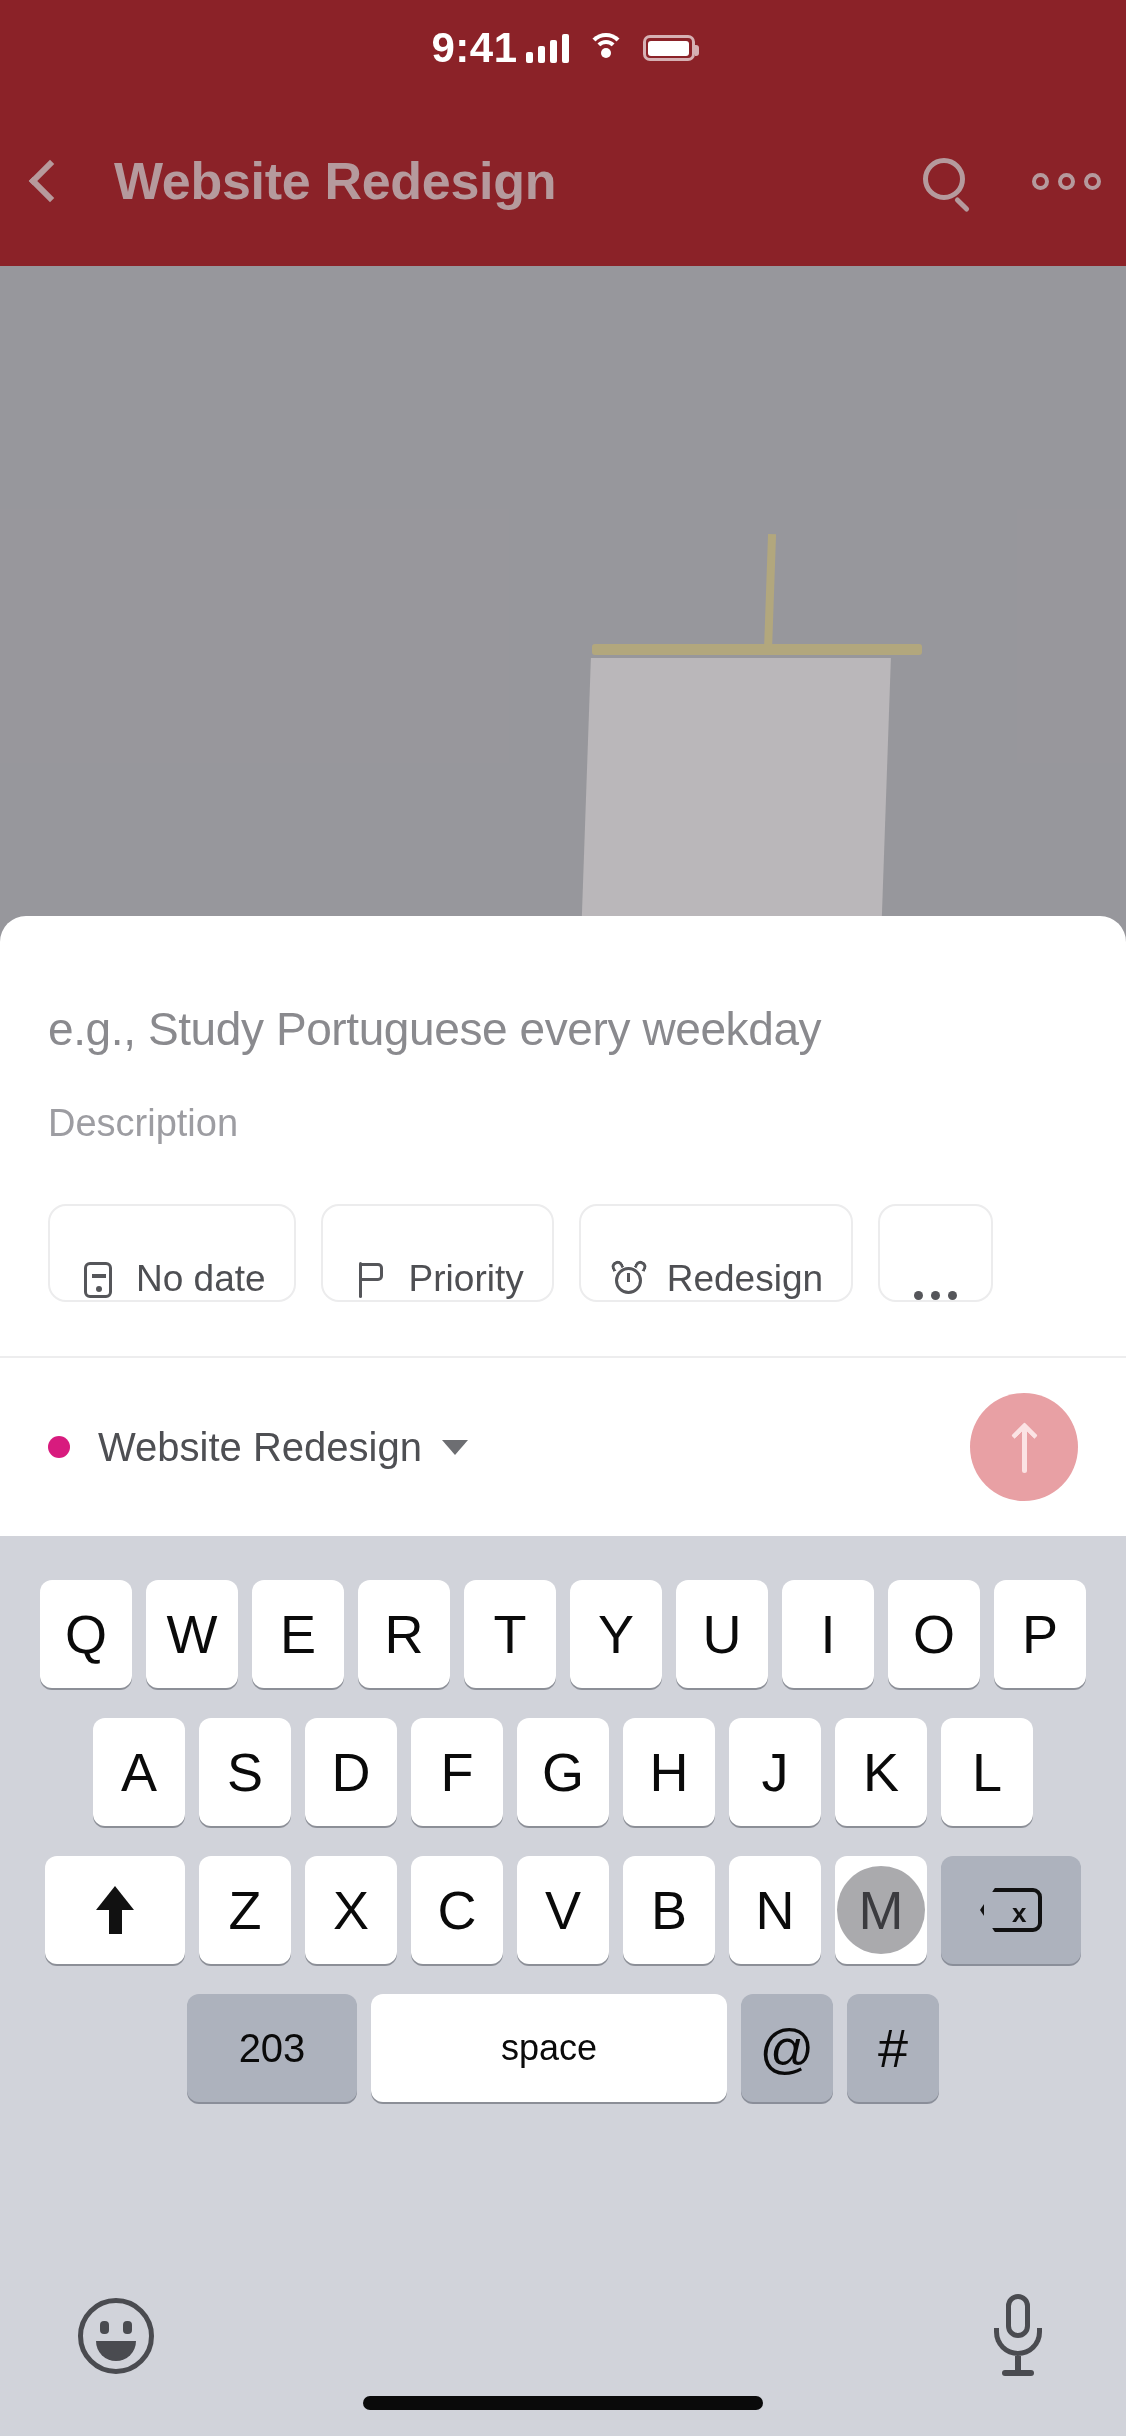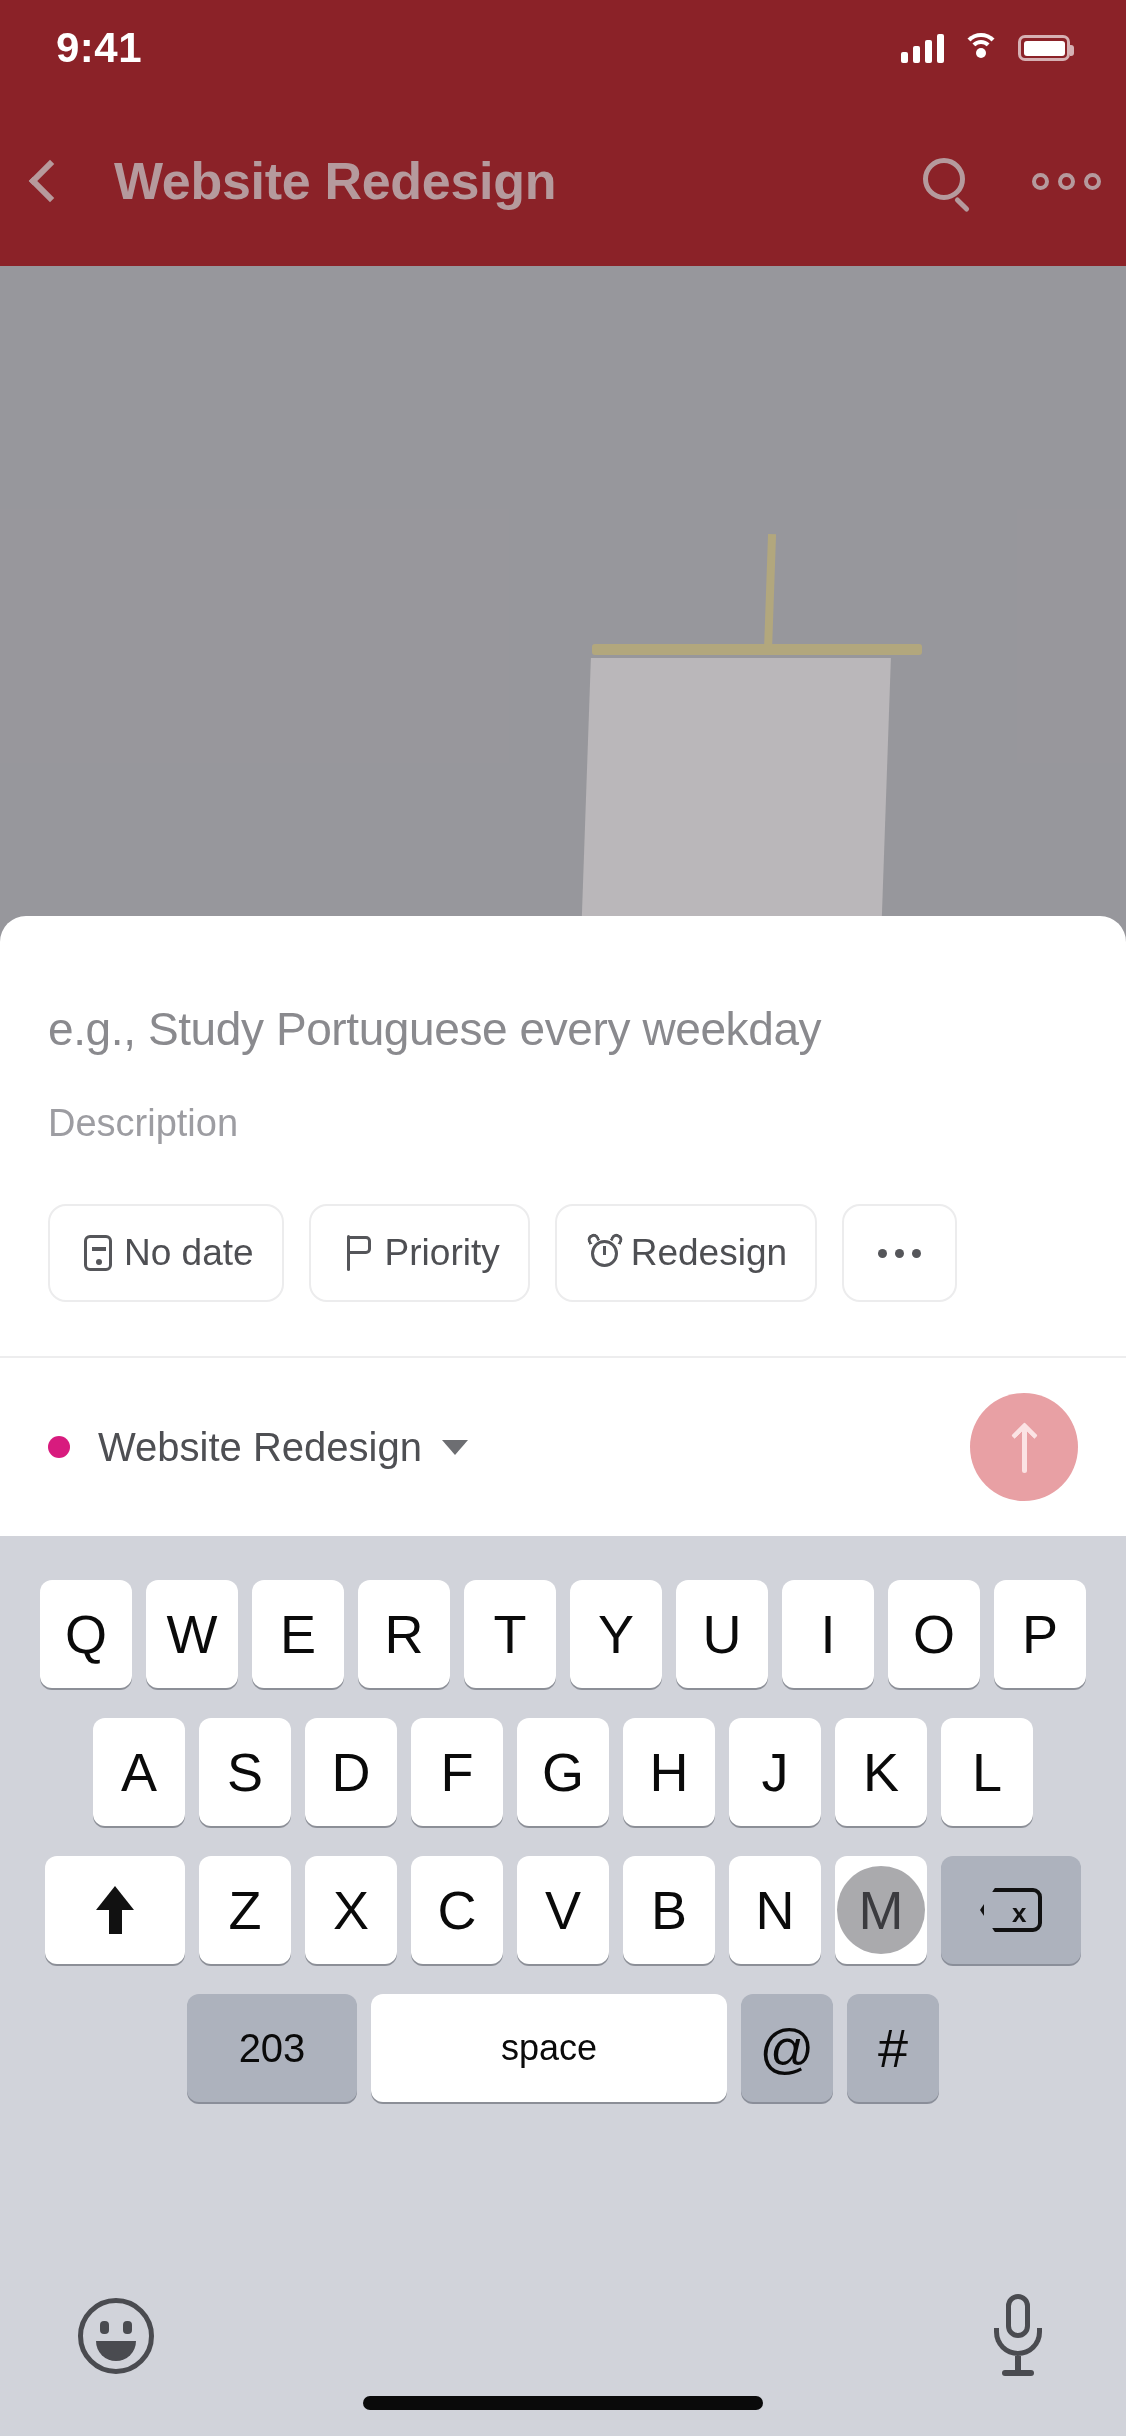--- a/index.html
+++ b/index.html
@@ -10,21 +10,21 @@
   }
   #screen { position:relative; width:1126px; height:2436px; overflow:hidden; }
 
   
   .header {
     position:absolute; top:0; left:0; width:1126px; height:266px;
     background:#8b2228; z-index:5;
   }
   .statusbar {
     position:absolute; top:0; left:0; width:100%; height:96px;
-    display:flex; align-items:center; justify-content:space-between;
+    display:flex; align-items:center; justify-content:center;
     padding:5px 56px;
     gap:8px;
   }
   .sb-time { color:#fff; font-size:42px; font-weight:bold; letter-spacing:.5px; }
   .sb-right { display:flex; align-items:center; gap:18px; }
   .sig { display:flex; align-items:flex-end; gap:5px; height:30px; }
   .sig i { display:block; width:7px; background:#fff; border-radius:2px; }
   .sig i:nth-child(1){height:11px}.sig i:nth-child(2){height:17px}
   .sig i:nth-child(3){height:23px}.sig i:nth-child(4){height:29px}
   .wifi { width:38px; height:30px; position:relative; }
@@ -79,21 +79,21 @@
   
   .sheet { position:absolute; top:916px; left:0; width:1126px; height:620px;
     background:#fff; border-radius:26px 26px 0 0; z-index:10; }
   .task-title { position:absolute; top:86px; left:48px; right:40px;
     font-size:46px; color:#8a8a8e; letter-spacing:-0.4px; white-space:nowrap; }
   .task-desc { position:absolute; top:186px; left:48px;
     font-size:38px; color:#9d9da2; }
   .chips { position:absolute; top:288px; left:48px; right:40px;
     display:flex; gap:25px; align-items:center; }
   .chip { height:98px; border:2px solid #ececed; border-radius:18px;
-    display:flex; align-items:center; gap:6px; padding:0 28px;
+    display:flex; align-items:flex-end; gap:18px; padding:0 28px;
     background:#fff; }
   .chip span { font-size:37px; color:#4e4f53; white-space:nowrap; }
   .chip.more { padding:0 34px; }
   .ic { width:40px; height:40px; position:relative; flex:0 0 auto; }
   
   .ic-cal i { position:absolute; inset:2px 6px; border:3.5px solid #55565a;
     border-radius:6px; }
   .ic-cal b { position:absolute; left:14px; top:14px; width:14px; height:3.5px;
     background:#55565a; }
   .ic-cal u { position:absolute; left:18px; top:26px; width:6px; height:6px;

